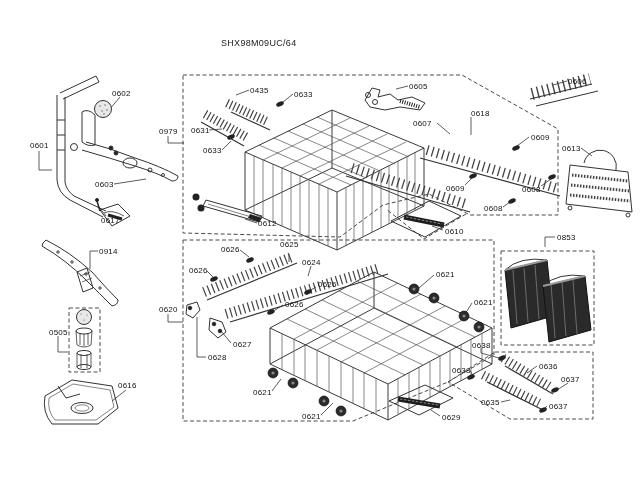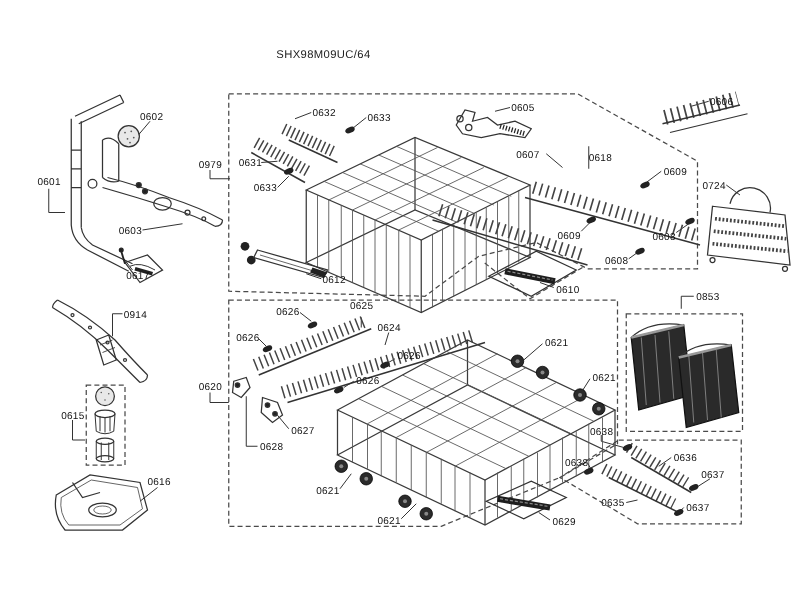--- a/index.html
+++ b/index.html
@@ -259,34 +259,34 @@
 </svg>
 
 <div class="title" style="left:221px;top:38px">SHX98M09UC/64</div>
 
 <div class="lbl" style="left:30px;top:141px">0601</div>
 <div class="lbl" style="left:112px;top:89px">0602</div>
 <div class="lbl" style="left:95px;top:180px">0603</div>
 <div class="lbl" style="left:159px;top:127px">0979</div>
 <div class="lbl" style="left:101px;top:216px">0617</div>
 <div class="lbl" style="left:99px;top:247px">0914</div>
-<div class="lbl" style="left:49px;top:328px">0615</div>
+<div class="lbl" style="left:49px;top:328px">0505</div>
 <div class="lbl" style="left:118px;top:381px">0616</div>
 <div class="lbl" style="left:159px;top:305px">0620</div>
 <div class="lbl" style="left:191px;top:126px">0631</div>
-<div class="lbl" style="left:250px;top:86px">0632</div>
+<div class="lbl" style="left:250px;top:86px">0435</div>
 <div class="lbl" style="left:294px;top:90px">0633</div>
 <div class="lbl" style="left:203px;top:146px">0633</div>
 <div class="lbl" style="left:258px;top:219px">0612</div>
 <div class="lbl" style="left:409px;top:82px">0605</div>
 <div class="lbl" style="left:413px;top:119px">0607</div>
-<div class="lbl" style="left:471px;top:122px">0618</div>
+<div class="lbl" style="left:471px;top:109px">0618</div>
 <div class="lbl" style="left:568px;top:77px">0606</div>
 <div class="lbl" style="left:531px;top:133px">0609</div>
-<div class="lbl" style="left:562px;top:144px">0724</div>
+<div class="lbl" style="left:562px;top:144px">0613</div>
 <div class="lbl" style="left:446px;top:184px">0609</div>
 <div class="lbl" style="left:522px;top:185px">0608</div>
 <div class="lbl" style="left:484px;top:204px">0608</div>
 <div class="lbl" style="left:445px;top:227px">0610</div>
 <div class="lbl" style="left:557px;top:233px">0853</div>
 <div class="lbl" style="left:221px;top:245px">0626</div>
 <div class="lbl" style="left:280px;top:240px">0625</div>
 <div class="lbl" style="left:302px;top:258px">0624</div>
 <div class="lbl" style="left:189px;top:266px">0626</div>
 <div class="lbl" style="left:318px;top:280px">0626</div>

